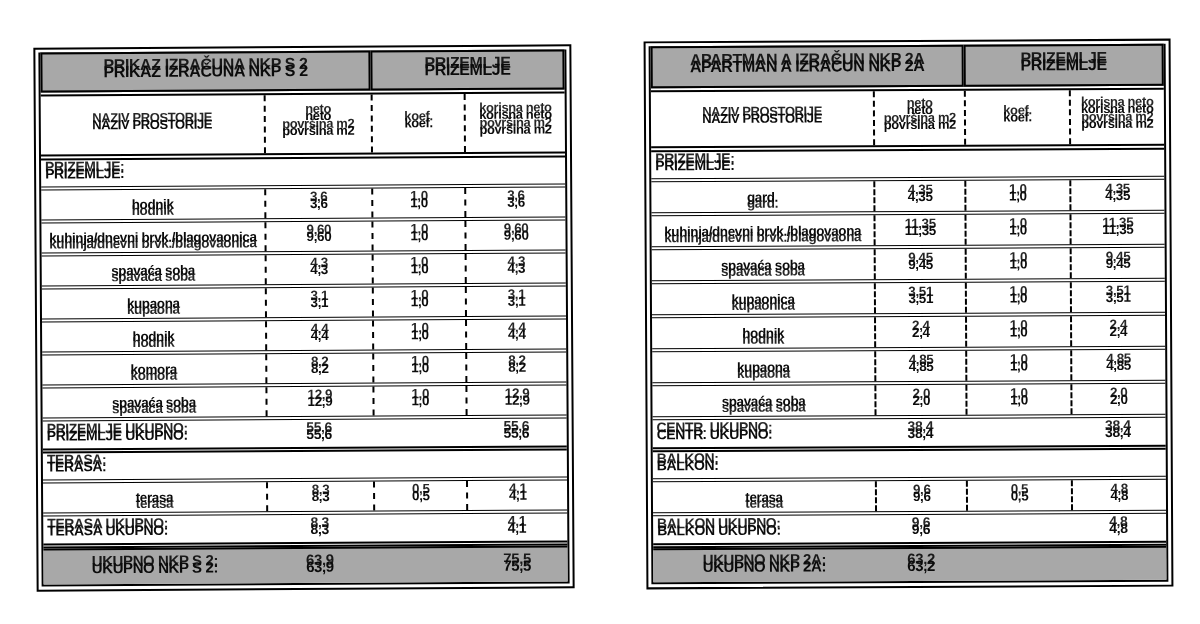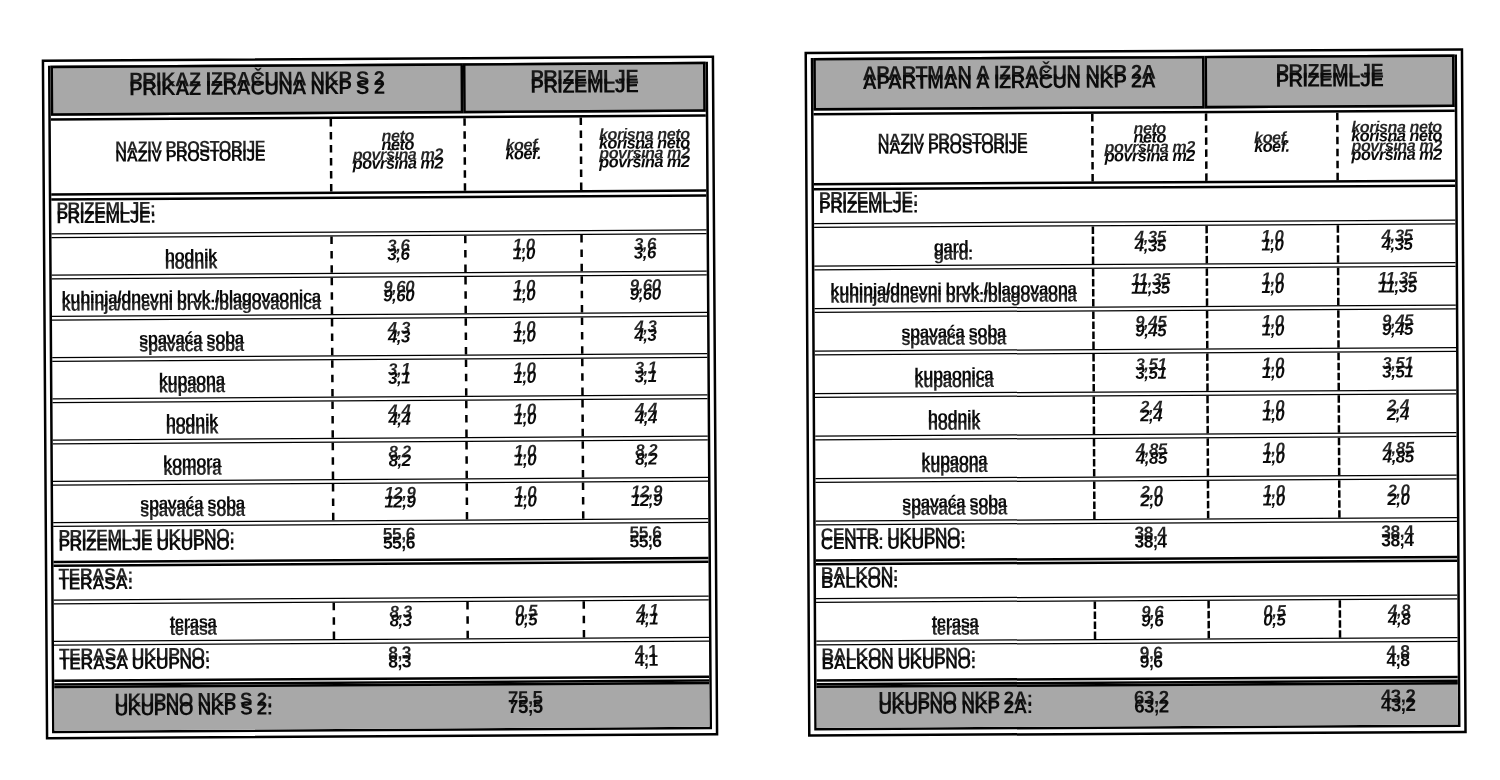--- a/index.html
+++ b/index.html
@@ -7,21 +7,21 @@
         font-family:"Liberation Sans",sans-serif;color:#0b0b0b;}
   .tbl{position:absolute;border:7px double #000;background:#fff;
        display:flex;flex-direction:column;letter-spacing:-0.4px;}
   .tbl.left{left:35px;top:46px;width:524px;transform:rotate(-0.35deg);}
   .tbl.right{left:645px;top:40px;width:513px;transform:rotate(-0.3deg);}
   .row{display:grid;align-items:center;box-sizing:border-box;}
   .tbl.left .row{grid-template-columns:42.5% 20.5% 17.8% 19.2%;}
   .tbl.right .row{grid-template-columns:43.3% 17.8% 20.3% 18.6%;}
   .cell{height:100%;display:flex;align-items:center;justify-content:center;
         text-align:center;box-sizing:border-box;padding:1px 2px;}
-  .cell.vline{border-left:2px dashed #000;font-style:italic;}
+  .cell.vline{border-left:2px dashed #000;}
   .lab{justify-content:flex-start;text-align:left;padding-left:4px;}
   
   .gu{text-shadow:0 -7px 0 rgba(0,0,0,0.85);}
   .gd{text-shadow:0 6px 0 rgba(0,0,0,0.85);}
   .title-row{border-bottom:6px double #000;}
   .title-cell{background:#a8a8a8;border:2px solid #000;font-weight:700;font-size:16px;
               height:100%;display:flex;align-items:center;justify-content:center;}
   .colhead-row{border-bottom:6px double #000;font-weight:700;font-size:13px;}
   .colhead{white-space:pre-line;line-height:1.15;}
   .section-row{border-bottom:4px double #000;font-weight:700;font-size:14px;}
@@ -111,20 +111,21 @@
         </div>
         <div class="row total-row" style="height: 32px;">
           <div class="cell lab gu">TERASA UKUPNO:</div>
           <div class="cell  gu">8,3</div>
           <div class="cell "></div>
           <div class="cell  gu">4,1</div>
         </div>
       </div>
     <div class="row grand-row" style="height:36px;">
       <div class="cell gu" style="justify-content:center;">UKUPNO NKP S 2:</div>
+      <div class="cell gu">63,9</div>
       <div class="cell"></div>
       <div class="cell gu">75,5</div>
     </div>
   </div>
 
   <div class="tbl right">
     <div class="row title-row" style="height:44px;grid-template-columns:61% 39%;">
       <div class="title-cell gu">APARTMAN A IZRAČUN NKP 2A</div>
       <div class="title-cell gu">PRIZEMLJE</div>
     </div>
@@ -201,17 +202,16 @@
           <div class="cell lab gu">BALKON UKUPNO:</div>
           <div class="cell  gu">9,6</div>
           <div class="cell "></div>
           <div class="cell  gu">4,8</div>
         </div>
       </div>
     <div class="row grand-row" style="height:34px;">
       <div class="cell gu" style="justify-content:center;">UKUPNO NKP 2A:</div>
       <div class="cell gu">63,2</div>
       <div class="cell"></div>
-      <div class="cell gu">43,2</div>
     </div>
   </div>
 
 </div>
 
 </body></html>

